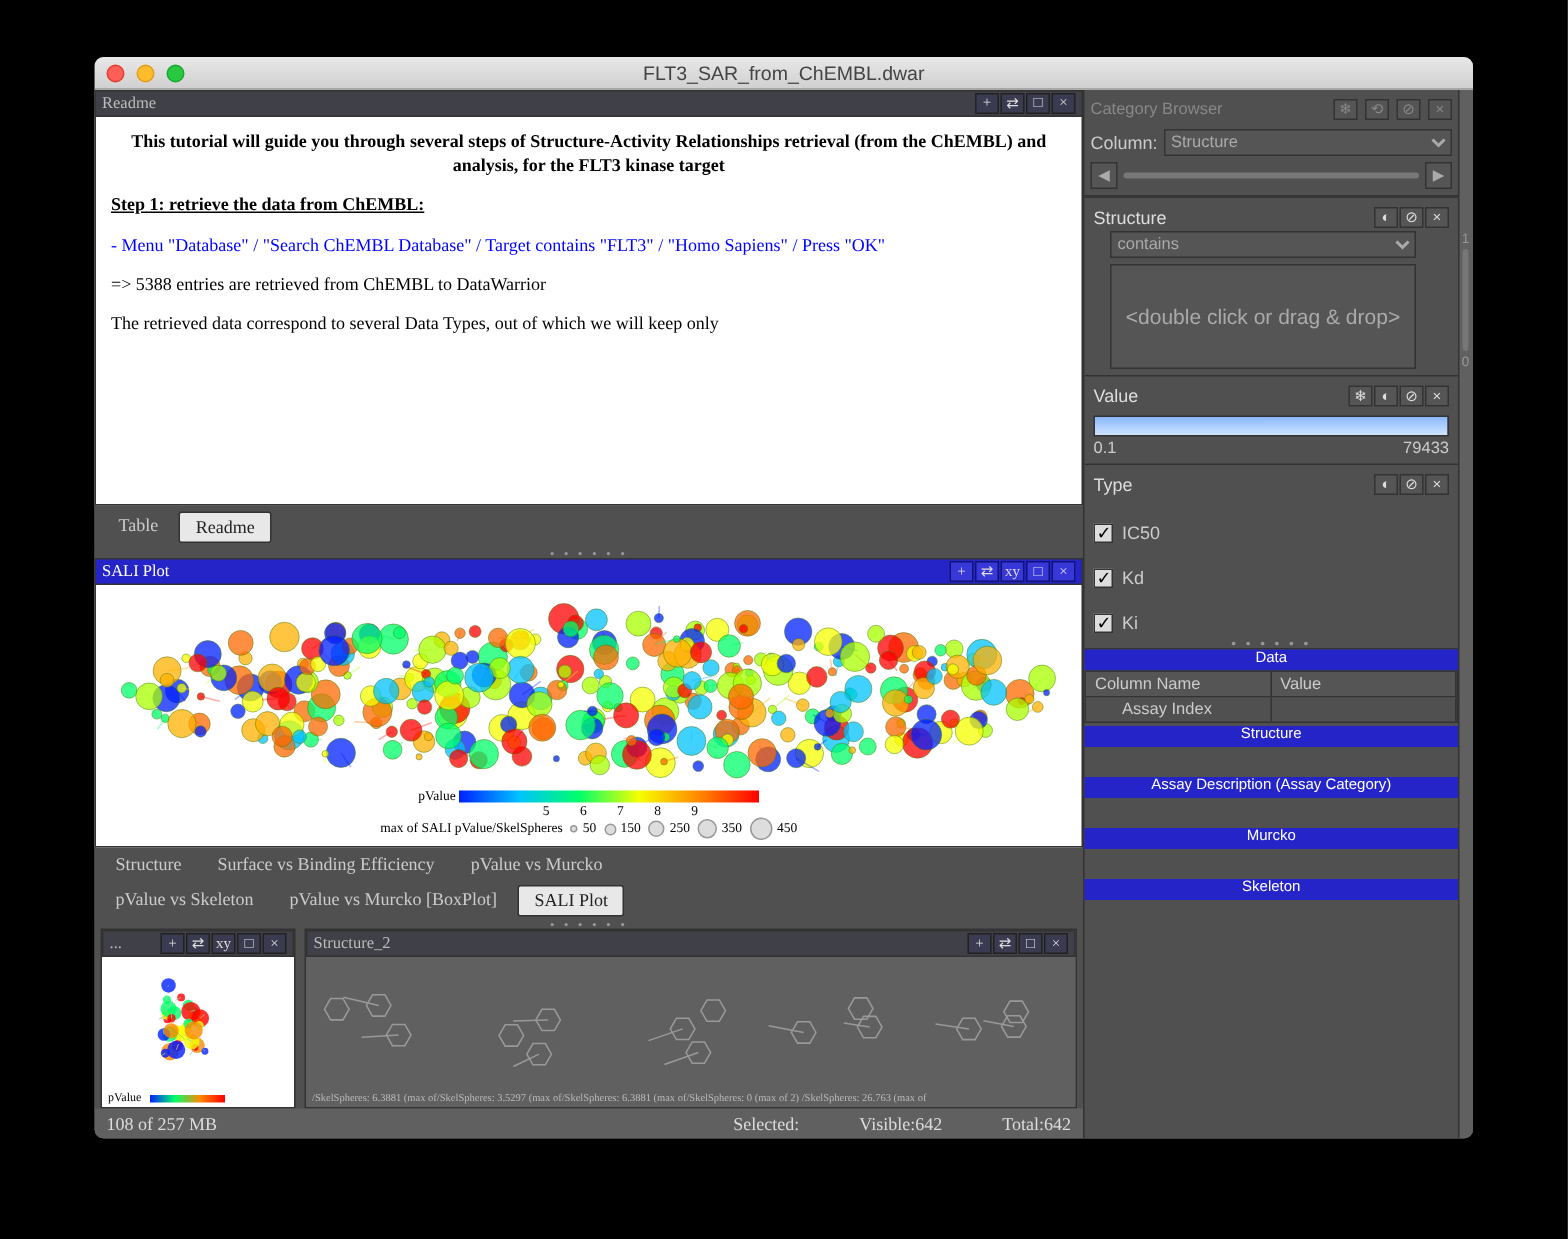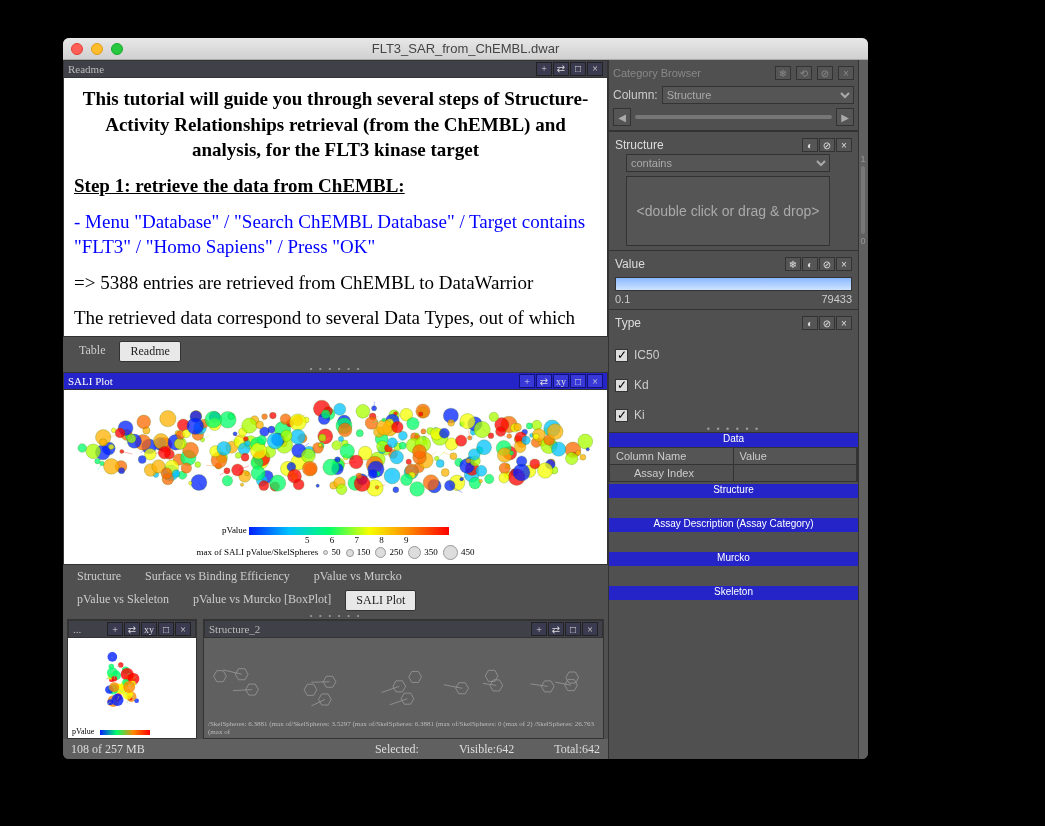--- a/index.html
+++ b/index.html
@@ -10,21 +10,21 @@
     width: 1045px;
     height: 826px;
     position: relative;
     overflow: hidden;
     color: #ccc;
   }
   .window {
     position: absolute;
     left: 63px;
     top: 38px;
-    width: 805px;
+    width: 919px;
     height: 721px;
     background: #737373;
     border-radius: 6px;
     box-shadow: 0 10px 40px rgba(0,0,0,.6);
     display: flex;
     flex-direction: column;
     overflow: hidden;
   }
   .titlebar {
     height: 22px;
@@ -68,21 +68,21 @@
     font-size:10px; color:#ddd;
     cursor:pointer;
   }
   .panel-hdr.blue .hdr-btn { background:#3838d8; border-color:#111177;}
   .readme-body {
     background:#fff;
     color:#000;
     padding:8px 10px;
     height:260px;
     overflow:hidden;
-    font-size:19px;
+    font-size:12px;
     line-height:1.35;
     border:1px solid #333;
     border-top:none;
   }
   .readme-body .center{ text-align:center; font-weight:bold;}
   .readme-body .step { font-weight:bold; text-decoration:underline; margin-top:10px; display:block;}
   .readme-body .link { color:#0000ff; }
   .tabs-row {
     display:flex; gap:4px;
     padding:4px 6px;

